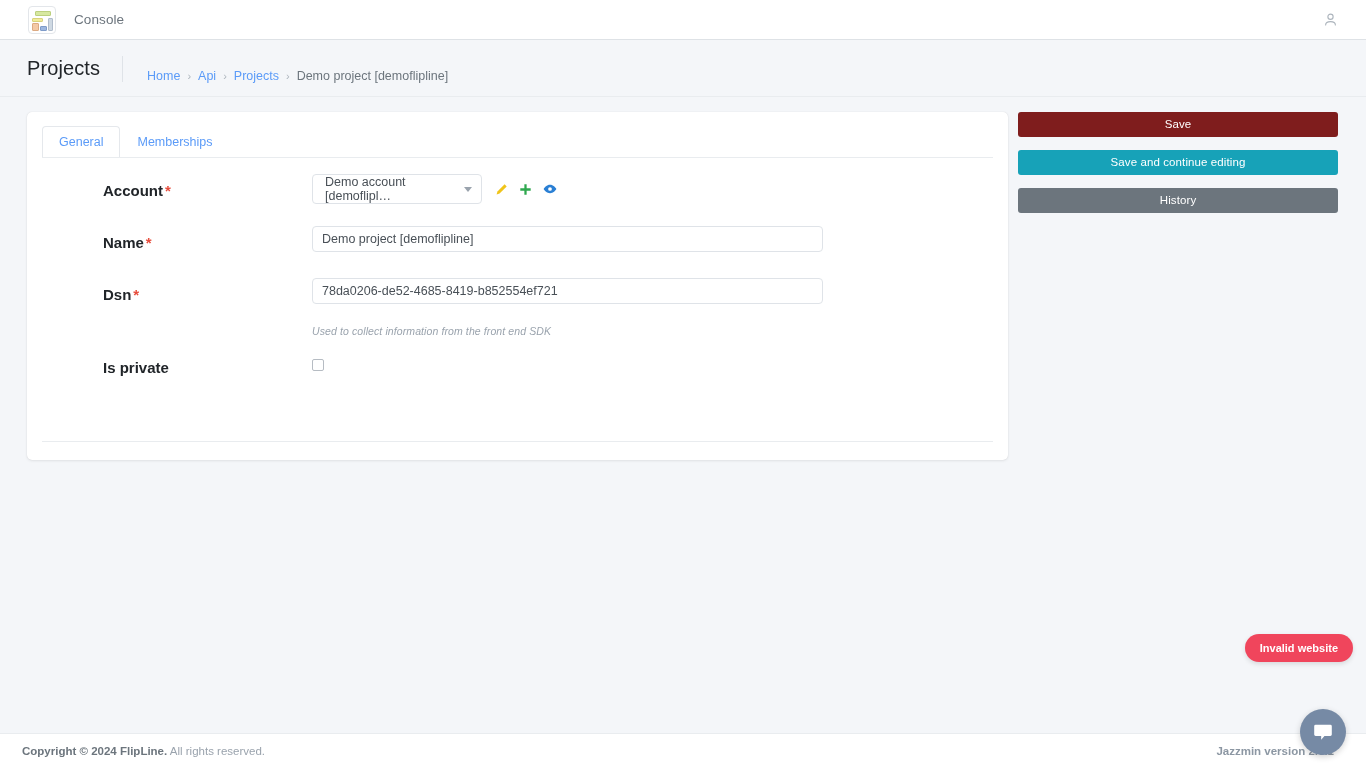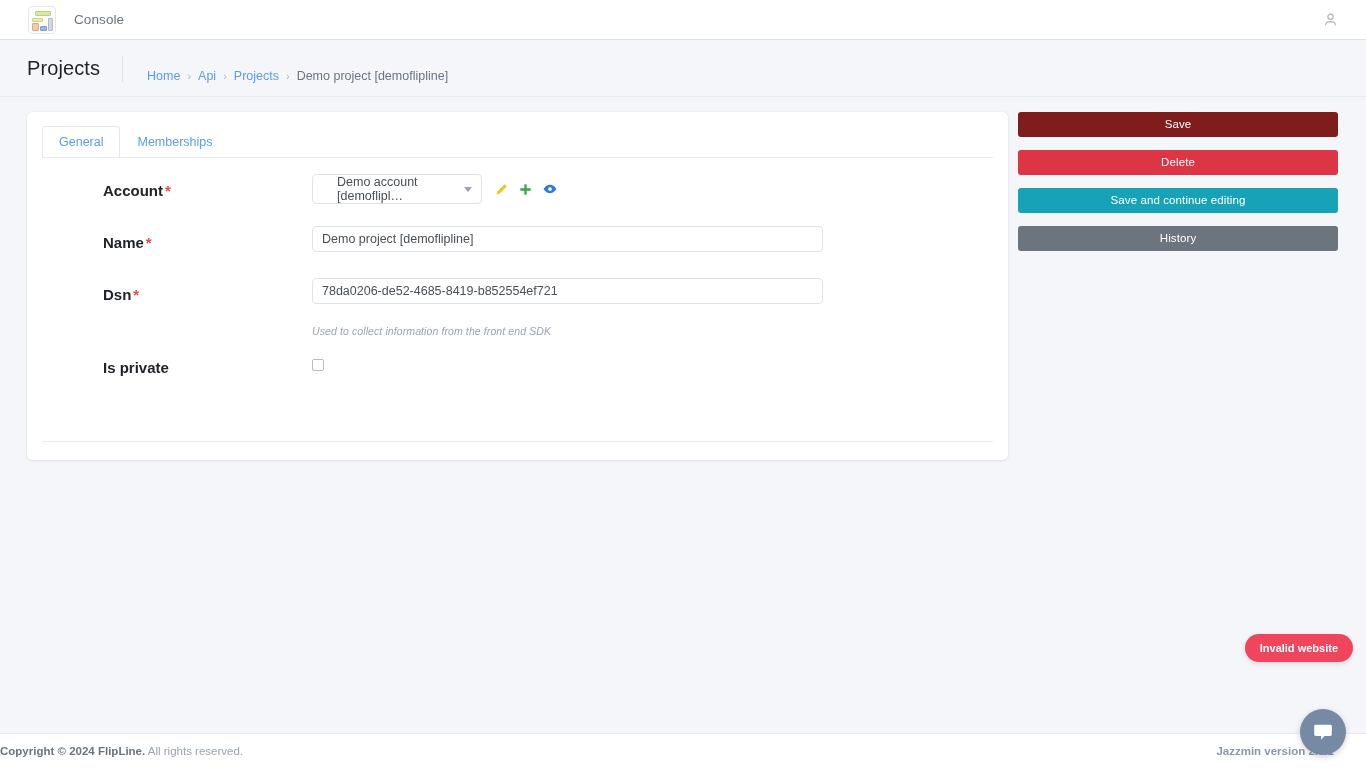--- a/index.html
+++ b/index.html
@@ -172,21 +172,21 @@
   .sel {
     width: 170px;
     height: 30px;
     border: 1px solid #dfe3e8;
     border-radius: 4px;
     background: #ffffff;
     font-size: 12.5px;
     color: #495057;
     display: flex;
     align-items: center;
-    padding: 0 24px;
+    padding: 0 12px;
     position: relative;
     cursor: pointer;
   }
   .sel-caret {
     position: absolute;
     right: 9px; top: 50%;
     margin-top: -2px;
     width: 0; height: 0;
     border-left: 4px solid transparent;
     border-right: 4px solid transparent;
@@ -290,21 +290,21 @@
     left: 0; bottom: 0;
     width: 1366px;
     height: 35px;
     background: #ffffff;
     border-top: 1px solid #e9ecef;
     display: flex;
     align-items: center;
     font-size: 11.5px;
     color: #9aa3ad;
   }
-  .copyright { }
+  .copyright { margin-left: 22px; }
   .copyright b { color: #6c757d; }
   .jazzmin {
     margin-left: auto;
     margin-right: 32px;
     font-weight: bold;
     color: #8c97a3;
   }
 </style>
 </head>
 <body>
@@ -415,21 +415,20 @@
       </div>
 
 
     </div>
 
     <div class="card-divider"></div>
   </div>
 
   <div class="actions">
     <button class="btn btn-save">Save</button>
-    <button class="btn btn-delete">Delete</button>
     <button class="btn btn-teal">Save and continue editing</button>
     <button class="btn btn-history">History</button>
   </div>
 
   <div class="invalid-badge">Invalid website</div>
 </div>
 
 <div class="chat-fab">
   <svg width="22" height="22" viewBox="0 0 24 24">
     <path d="M4 4h16a1.6 1.6 0 0 1 1.6 1.6v9.2A1.6 1.6 0 0 1 20 16.4h-6.4L10 20.4v-4H4a1.6 1.6 0 0 1-1.6-1.6V5.6A1.6 1.6 0 0 1 4 4z" fill="#ffffff"></path>

